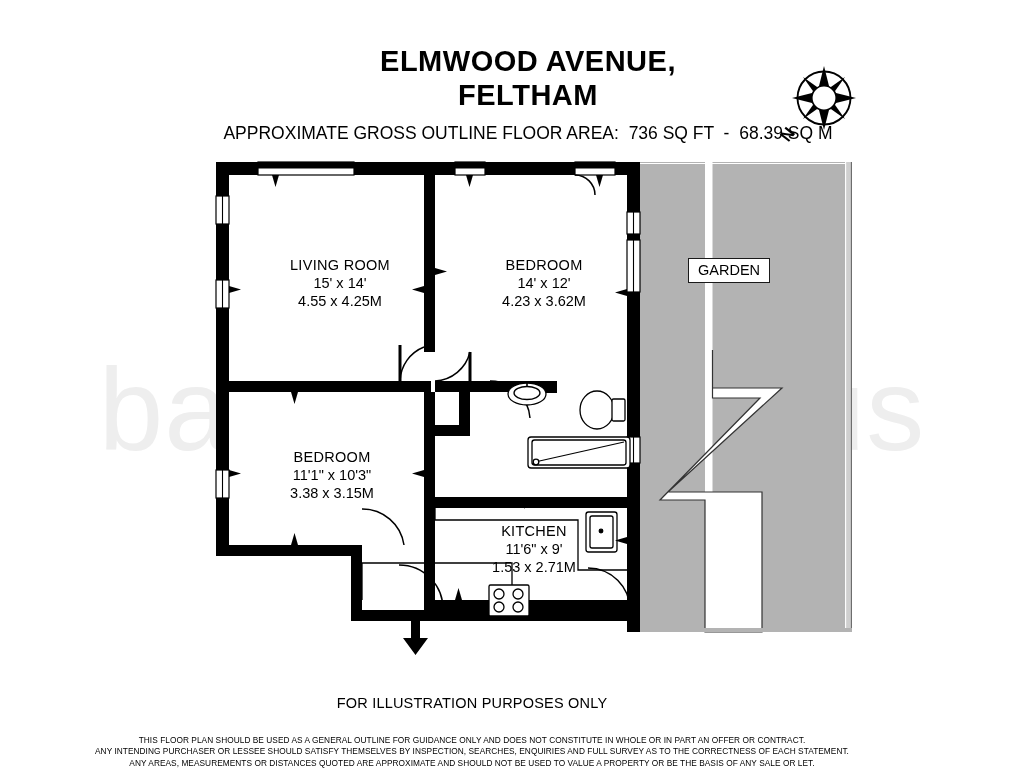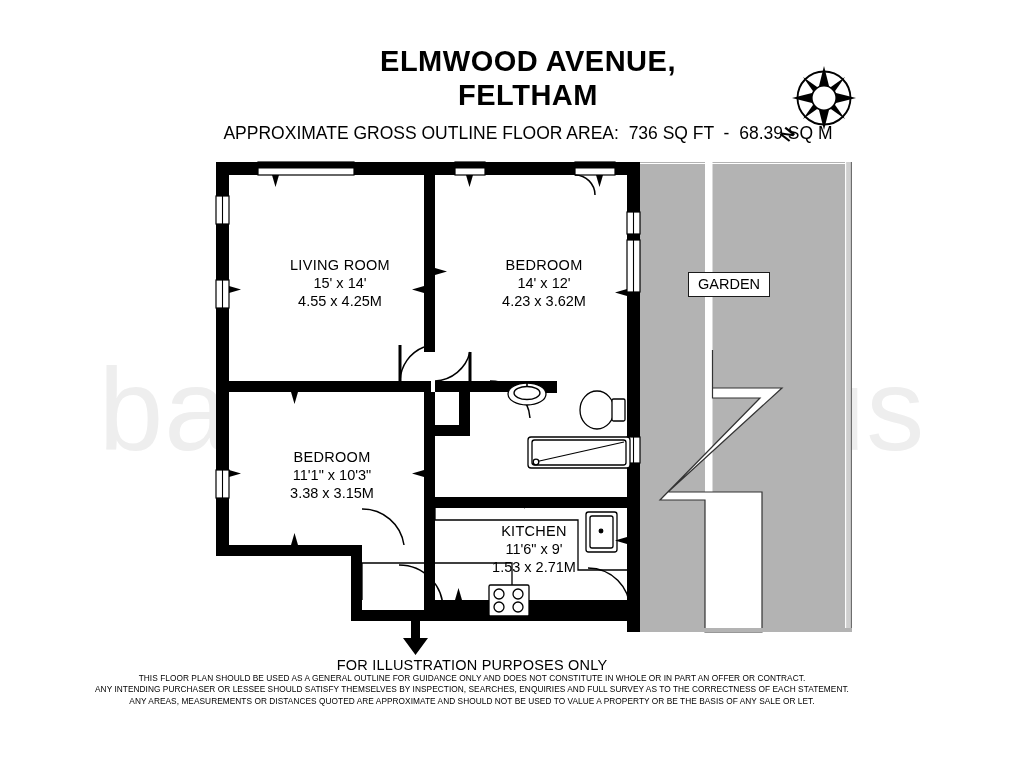--- a/index.html
+++ b/index.html
@@ -103,31 +103,31 @@
     padding: 3px 9px 4px 9px;
     line-height: 16px;
     white-space: nowrap;
     color: #000;
   }
 
   
   .footer {
     position: absolute;
     left: 0;
-    top: 657px;
+    top: 695px;
     width: 944px;
     text-align: center;
   }
   .footer-head {
     font-size: 14.5px;
     letter-spacing: 0.2px;
     color: #000;
   }
   .footer-body {
-    margin-top: 0;
+    margin-top: 24px;
     font-size: 8.3px;
     line-height: 11.4px;
     letter-spacing: 0.05px;
     color: #000;
   }
 </style>
 </head>
 <body>
 
 <div class="page">
@@ -375,21 +375,21 @@
     <div>11'1" x 10'3"</div>
     <div>3.38 x 3.15M</div>
   </div>
 
   <div class="room-label" style="left:472px; top:522px; width:124px;">
     <div class="rl-name">KITCHEN</div>
     <div>11'6" x 9'</div>
     <div>1.53 x 2.71M</div>
   </div>
 
-  <div class="garden-label" style="left:688px; top:272px;">GARDEN</div>
+  <div class="garden-label" style="left:688px; top:258px;">GARDEN</div>
 
   <div class="footer">
     <div class="footer-head">FOR ILLUSTRATION PURPOSES ONLY</div>
     <div class="footer-body">
       <div>THIS FLOOR PLAN SHOULD BE USED AS A GENERAL OUTLINE FOR GUIDANCE ONLY AND DOES NOT CONSTITUTE IN WHOLE OR IN PART AN OFFER OR CONTRACT.</div>
       <div>ANY INTENDING PURCHASER OR LESSEE SHOULD SATISFY THEMSELVES BY INSPECTION, SEARCHES, ENQUIRIES AND FULL SURVEY AS TO THE CORRECTNESS OF EACH STATEMENT.</div>
       <div>ANY AREAS, MEASUREMENTS OR DISTANCES QUOTED ARE APPROXIMATE AND SHOULD NOT BE USED TO VALUE A PROPERTY OR BE THE BASIS OF ANY SALE OR LET.</div>
     </div>
   </div>
 

